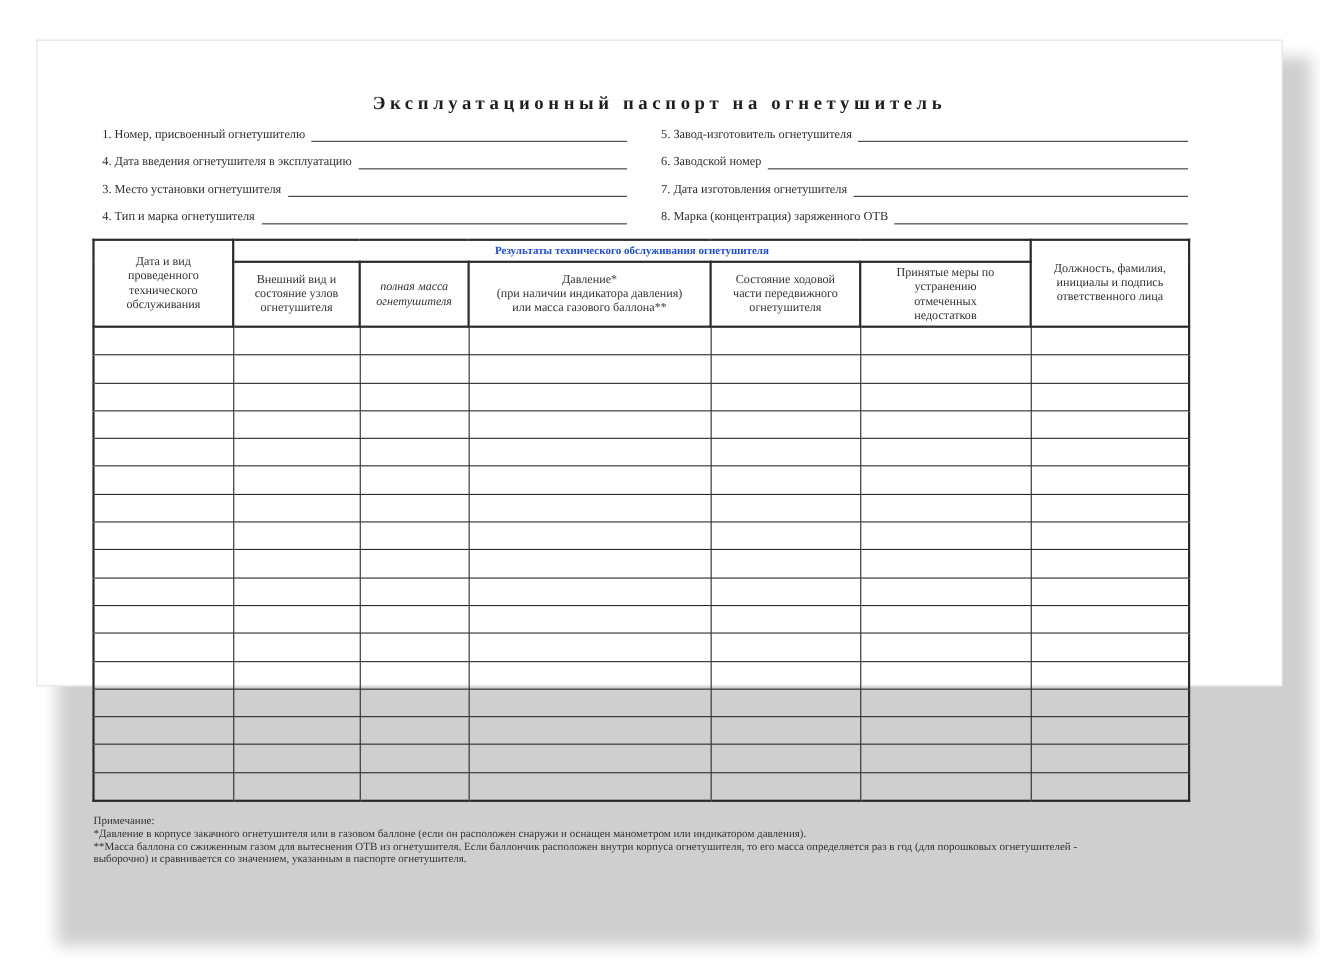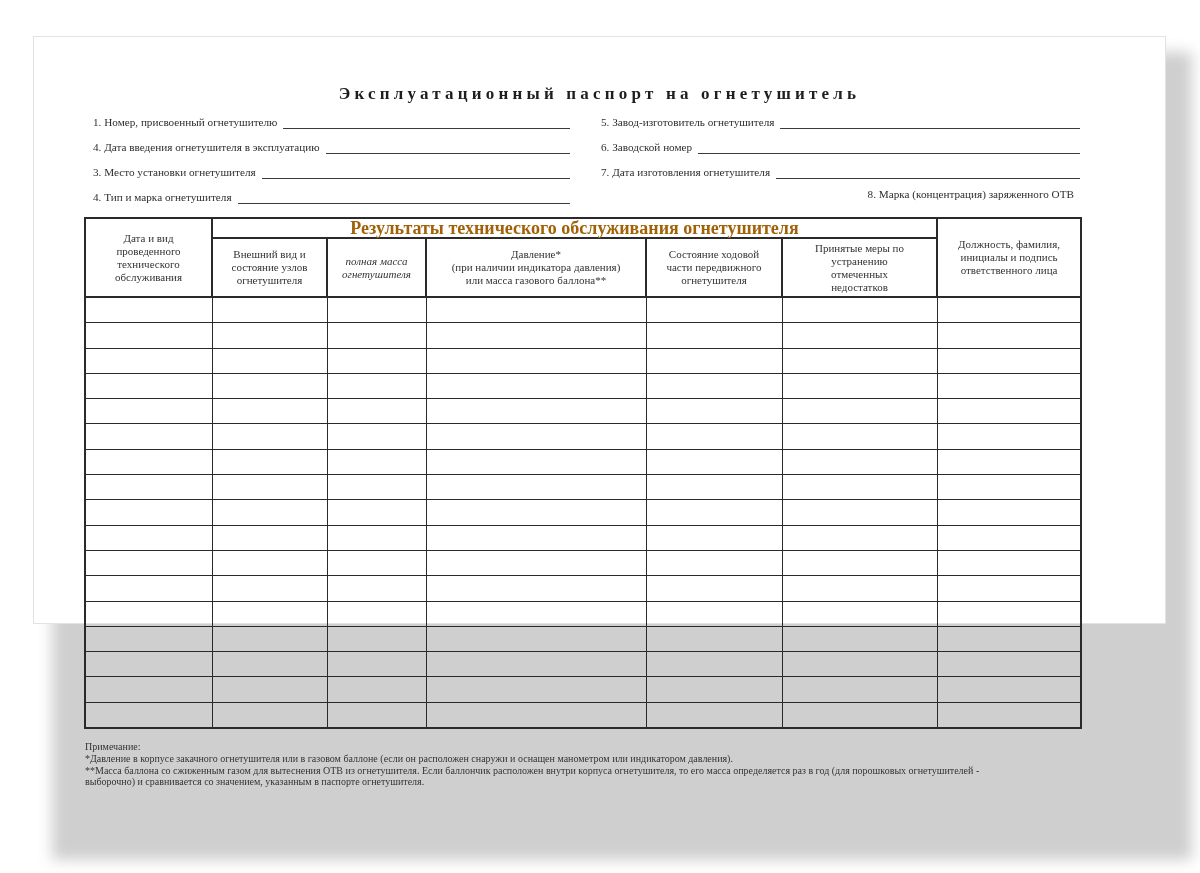--- a/index.html
+++ b/index.html
@@ -63,23 +63,23 @@
   table.grid td, table.grid th {
     border: 1.5px solid #2a2a2a;
     padding: 0;
     text-align: center;
     font-weight: normal;
     line-height: 13px;
     vertical-align: middle;
   }
   table.grid th.group {
     font-weight: bold;
-    font-size: 18px;
+    font-size: 10px;
     height: 18px;
-    color: #a16207;
+    color: #1d4ed8;
   }
   table.grid .outer { border-width: 2px; }
   table.grid tbody td { height: 24.3px; }
   .notes {
     position: absolute;
     left: 51px; top: 704px;
     font-size: 10px;
     line-height: 11.8px;
     color: #333;
     width: 990px;
@@ -117,21 +117,21 @@
     <span class="line"></span>
   </div>
   <div class="field" style="left:567px; top:101px; width:479px;">
     <span class="lbl">6. Заводской номер</span>
     <span class="line"></span>
   </div>
   <div class="field" style="left:567px; top:126px; width:479px;">
     <span class="lbl">7. Дата изготовления огнетушителя</span>
     <span class="line"></span>
   </div>
-  <div class="field" style="left:567px; top:151px; width:479px;flex-direction:column;">
+  <div class="field" style="left:567px; top:151px; width:479px;">
     <span class="lbl">8. Марка (концентрация) заряженного ОТВ</span>
     <span class="line"></span>
   </div>
 
   <table class="grid">
     <colgroup>
       <col style="width:127px">
       <col style="width:115px">
       <col style="width:99px">
       <col style="width:220px">

